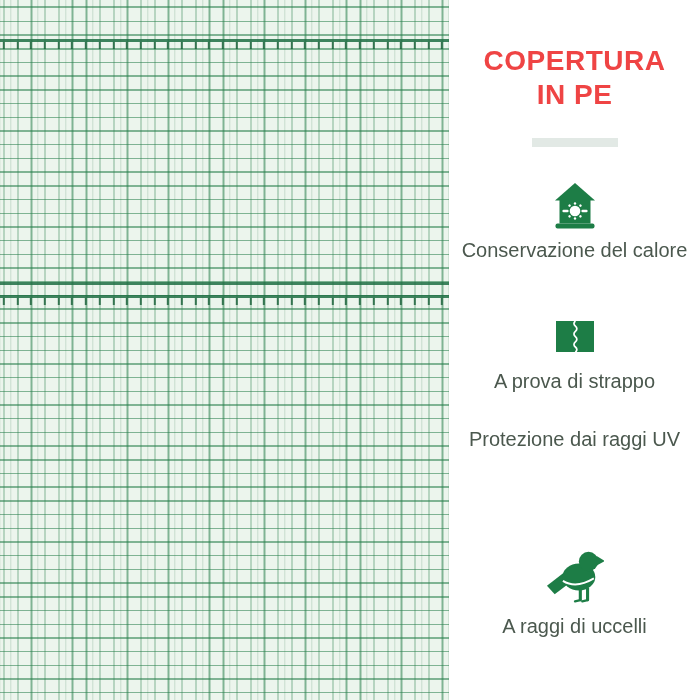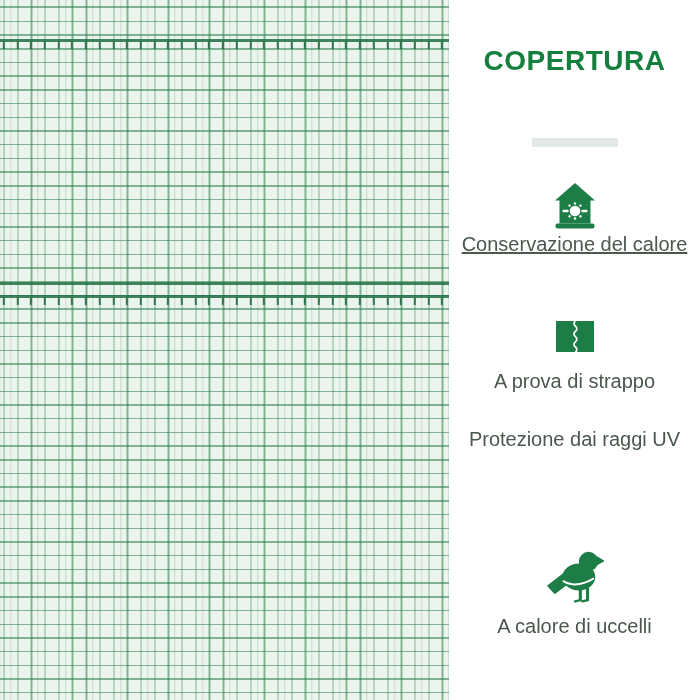--- a/index.html
+++ b/index.html
@@ -25,34 +25,34 @@
     height:7px;
     background-image:repeating-linear-gradient(90deg, rgba(20,92,52,0.8) 0 2px, transparent 2px 13.7px);
     background-position:2.8px 0;
   }
   .seam-top{top:39px;}
   .seam-mid{top:282px;}
   
   .panel{position:absolute;left:449px;top:0;width:251px;height:700px;background:#ffffff;}
   .title{
     position:absolute;top:44px;left:0;width:100%;margin:0;
-    text-align:center;color:#15803d;font-size:28px;font-weight:bold;
+    text-align:center;color:#ef4444;font-size:28px;font-weight:bold;
     letter-spacing:.5px;line-height:34px;
   }
   .title span{display:block;}
   .divider{
     position:absolute;top:138px;left:50%;transform:translateX(-50%);
     width:86px;height:9px;background:#e2e9e5;
   }
   .feature{position:absolute;left:0;width:100%;text-align:center;}
   .feature .icn{display:inline-block;}
   .feature .lbl{
     display:block;color:#4b584e;font-size:20px;line-height:22px;white-space:nowrap;
   }
-  .f1{top:183px;} .f1 .lbl{margin-top:0;text-decoration:underline;}
+  .f1{top:183px;} .f1 .lbl{margin-top:6px;}
   .f2{top:321px;} .f2 .lbl{margin-top:14px;}
   .f3{top:427px;} .f3 .lbl{margin-top:1px;}
   .f4{top:548px;} .f4 .lbl{margin-top:7px;}
   .ico-fill{fill:#1d7d46;}
   .ico-stroke{stroke:#1d7d46;}
 </style>
 </head>
 <body>
 
 <div class="stage">
@@ -67,20 +67,21 @@
       <div class="seam-gap"></div>
       <div class="seam-line"></div>
       <div class="seam-ticks"></div>
     </div>
   </div>
 
   <div class="panel">
 
     <h1 class="title">
       <span>COPERTURA</span>
+      <span>IN PE</span>
     </h1>
 
     <div class="divider"></div>
 
     <div class="feature f1">
       <span class="icn">
         <svg width="40" height="46" viewBox="0 0 40 46">
           <polygon class="ico-fill" points="20,0 0,17.5 40,17.5"></polygon>
           <rect class="ico-fill" x="4.5" y="17" width="31" height="23.5"></rect>
           <rect class="ico-fill" x="0.5" y="40.5" width="39" height="5" rx="2"></rect>
@@ -125,17 +126,17 @@
           <g class="ico-stroke" stroke-width="3.2" stroke-linecap="round" fill="none">
             <line x1="35.5" y1="41" x2="35.5" y2="52.5"></line>
             <line x1="43" y1="41" x2="43" y2="52.5"></line>
           </g>
           <g class="ico-stroke" stroke-width="2.4" stroke-linecap="round" fill="none">
             <line x1="35.5" y1="53" x2="30" y2="54.2"></line>
             <line x1="43" y1="53" x2="37.5" y2="54.2"></line>
           </g>
         </svg>
       </span>
-      <span class="lbl">A calore di uccelli</span>
+      <span class="lbl">A raggi di uccelli</span>
     </div>
 
   </div>
 </div>
 
 </body></html>

